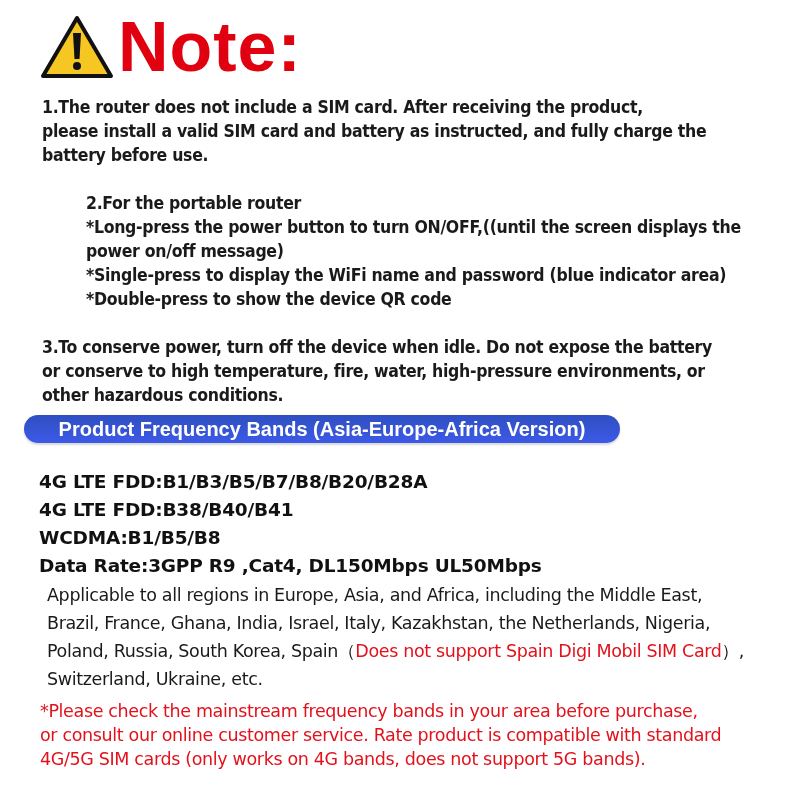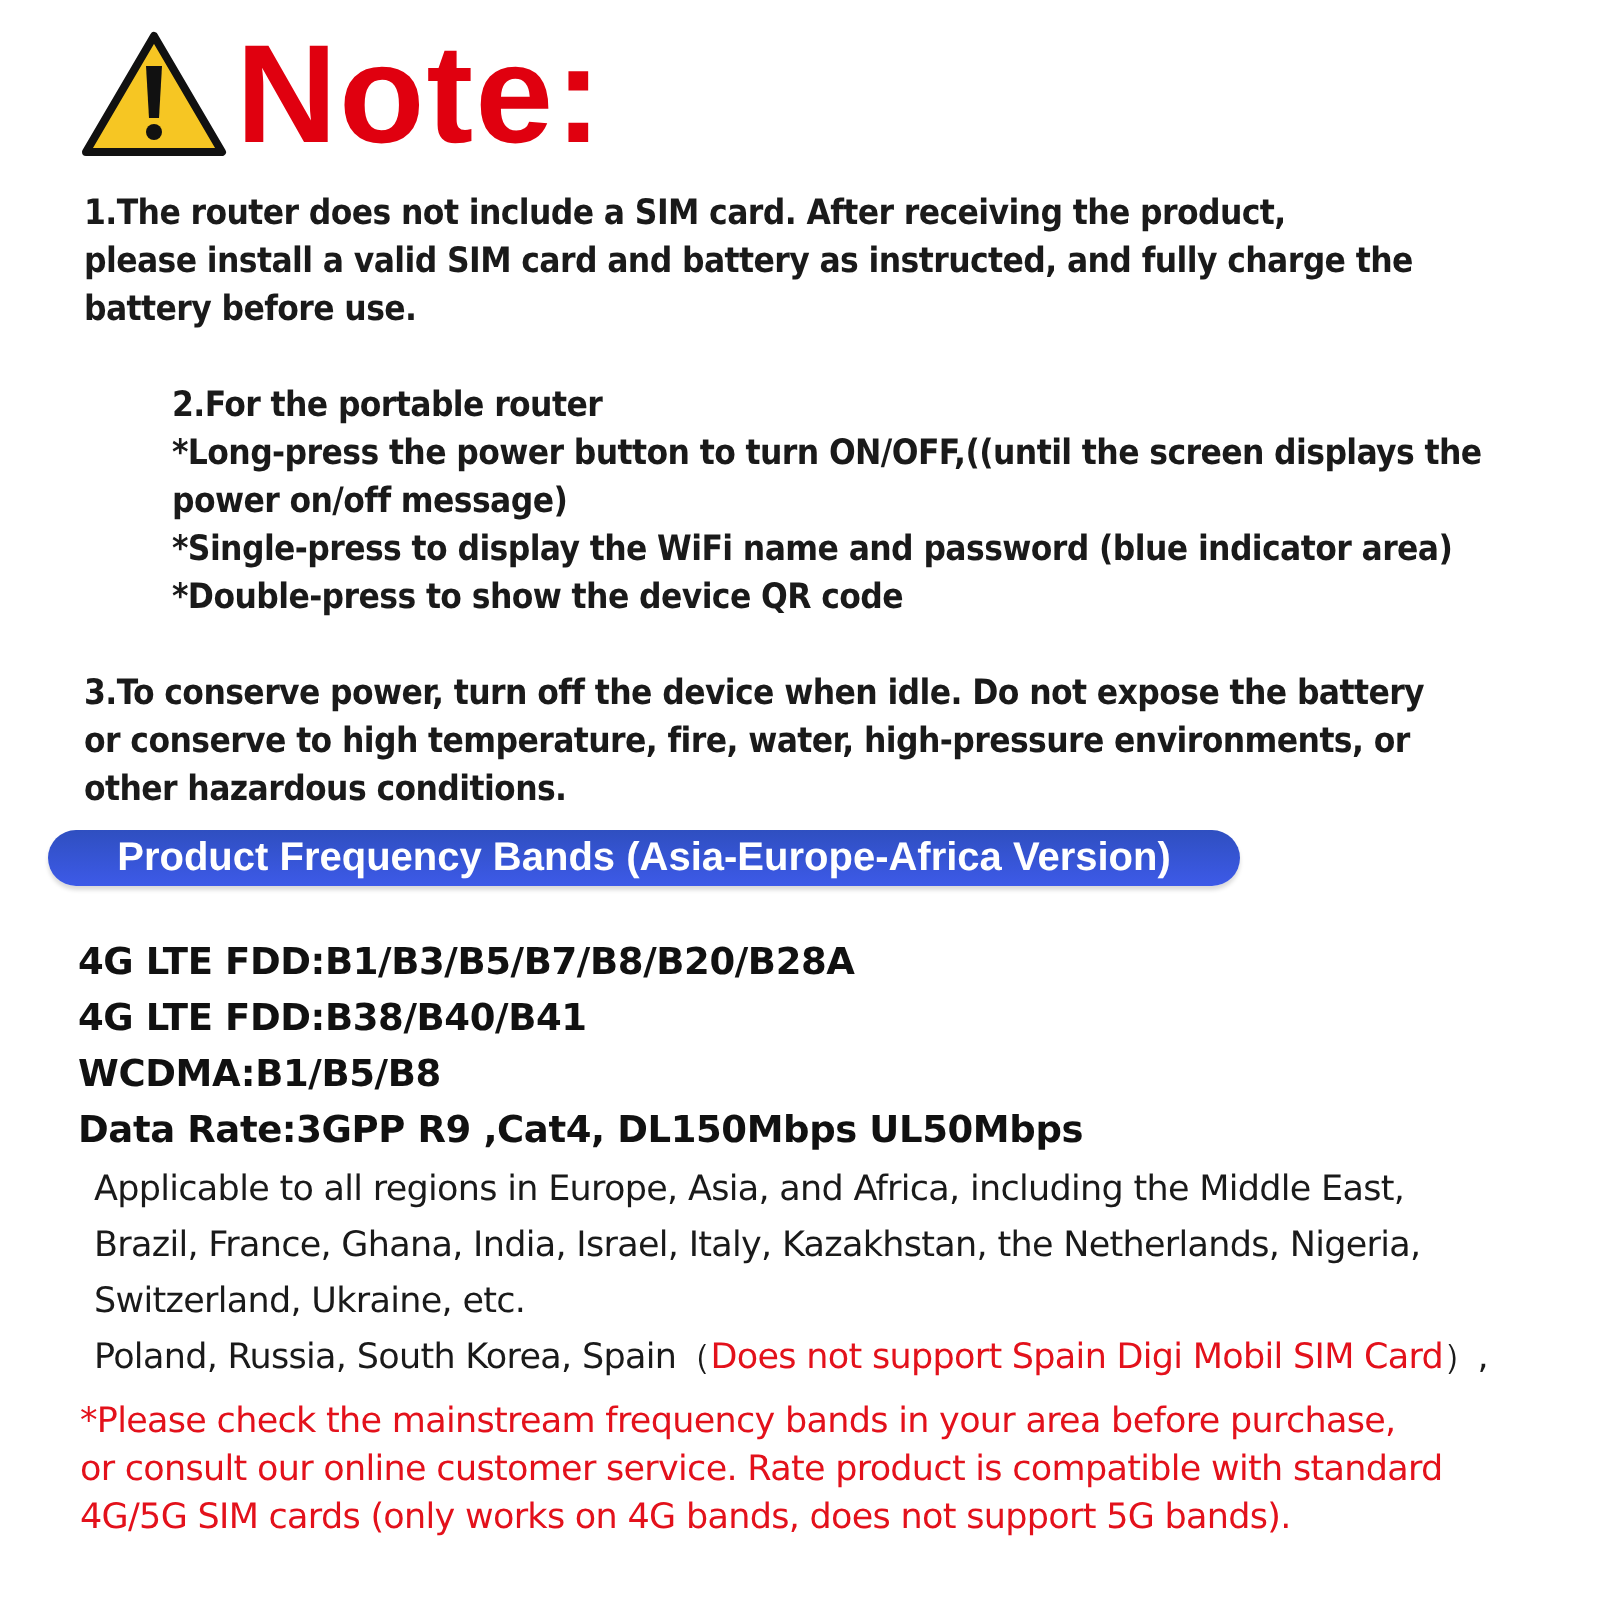--- a/index.html
+++ b/index.html
@@ -72,21 +72,21 @@
 <div class="specs">
   <div>4G LTE FDD:B1/B3/B5/B7/B8/B20/B28A</div>
   <div>4G LTE FDD:B38/B40/B41</div>
   <div>WCDMA:B1/B5/B8</div>
   <div>Data Rate:3GPP R9 ,Cat4, DL150Mbps  UL50Mbps</div>
 </div>
 
 <div class="regions">
   <div>Applicable to all regions in Europe, Asia, and Africa, including the Middle East,</div>
   <div>Brazil, France, Ghana, India, Israel, Italy, Kazakhstan, the Netherlands, Nigeria,</div>
+  <div><span>Poland, Russia, South Korea, Spain（</span><span class="red">Does not support Spain Digi Mobil SIM Card</span><span>）,</span></div>
   <div>Switzerland, Ukraine, etc.</div>
-  <div><span>Poland, Russia, South Korea, Spain（</span><span class="red">Does not support Spain Digi Mobil SIM Card</span><span>）,</span></div>
 </div>
 
 <div class="warning-note">
   <div>*Please check the mainstream frequency bands in your area before purchase,</div>
   <div>or consult our online customer service. Rate product is compatible with standard</div>
   <div>4G/5G SIM cards (only works on 4G bands, does not support 5G bands).</div>
 </div>
 
 </body></html>

